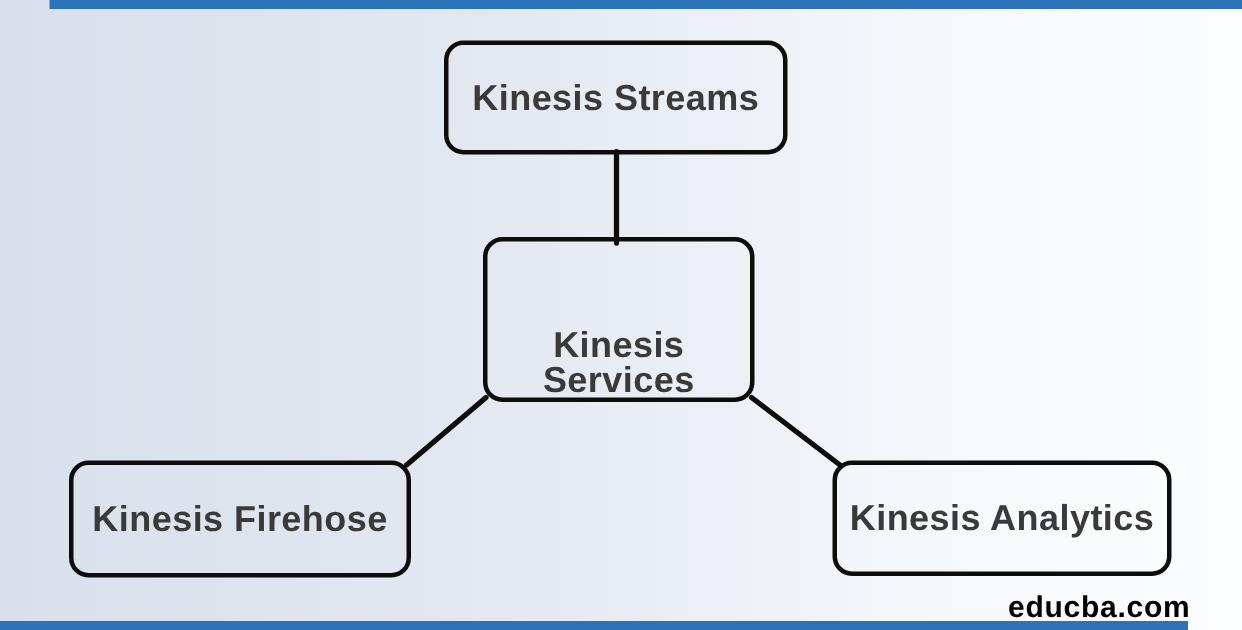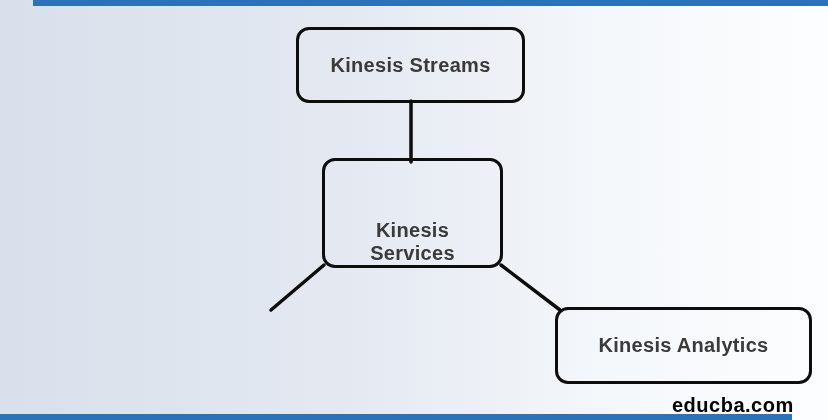--- a/index.html
+++ b/index.html
@@ -55,30 +55,30 @@
     border: 3.5px solid var(--node-border, #0d0d0d);
     border-radius: 13px;
     display: flex;
     align-items: center;
     justify-content: center;
     text-align: center;
     background: transparent;
   }
   .node-label {
     display: inline-block;
-    font-size: 20px;
+    font-size: 24px;
     font-weight: bold;
     letter-spacing: 0.3px;
     line-height: 23px;
     color: var(--node-text, #3a3a3a);
   }
   .node-streams   { left: 296px; top: 27px;  width: 229px; height: 76px; }
   .node-services  { left: 322px; top: 158px; width: 181px; height: 110px; align-items: flex-end; }
   .node-firehose  { left: 46px;  top: 307px; width: 228px; height: 78px; }
-  .node-analytics { left: 555px; top: 307px; width: 257px; height: 77px; text-align: center; }
+  .node-analytics { left: 555px; top: 307px; width: 226px; height: 77px; text-align: center; }
   .node-services .node-label { max-width: 110px; }
   .watermark {
     position: absolute;
     left: 672px;
     top: 394px;
     font-size: 20px;
     font-weight: bold;
     letter-spacing: 0.5px;
     color: var(--watermark-text, #000000);
     white-space: nowrap;
@@ -100,20 +100,23 @@
   </svg>
 
   <div class="node node-streams">
     <span class="node-label">Kinesis Streams</span>
   </div>
 
   <div class="node node-services">
     <span class="node-label">Kinesis Services</span>
   </div>
 
+  <div class="node node-firehose">
+    <span class="node-label">Kinesis Firehose</span>
+  </div>
 
   <div class="node node-analytics">
     <span class="node-label">Kinesis Analytics</span>
   </div>
 
   <div class="watermark">educba.com</div>
 
 </div>
 
 </body></html>

